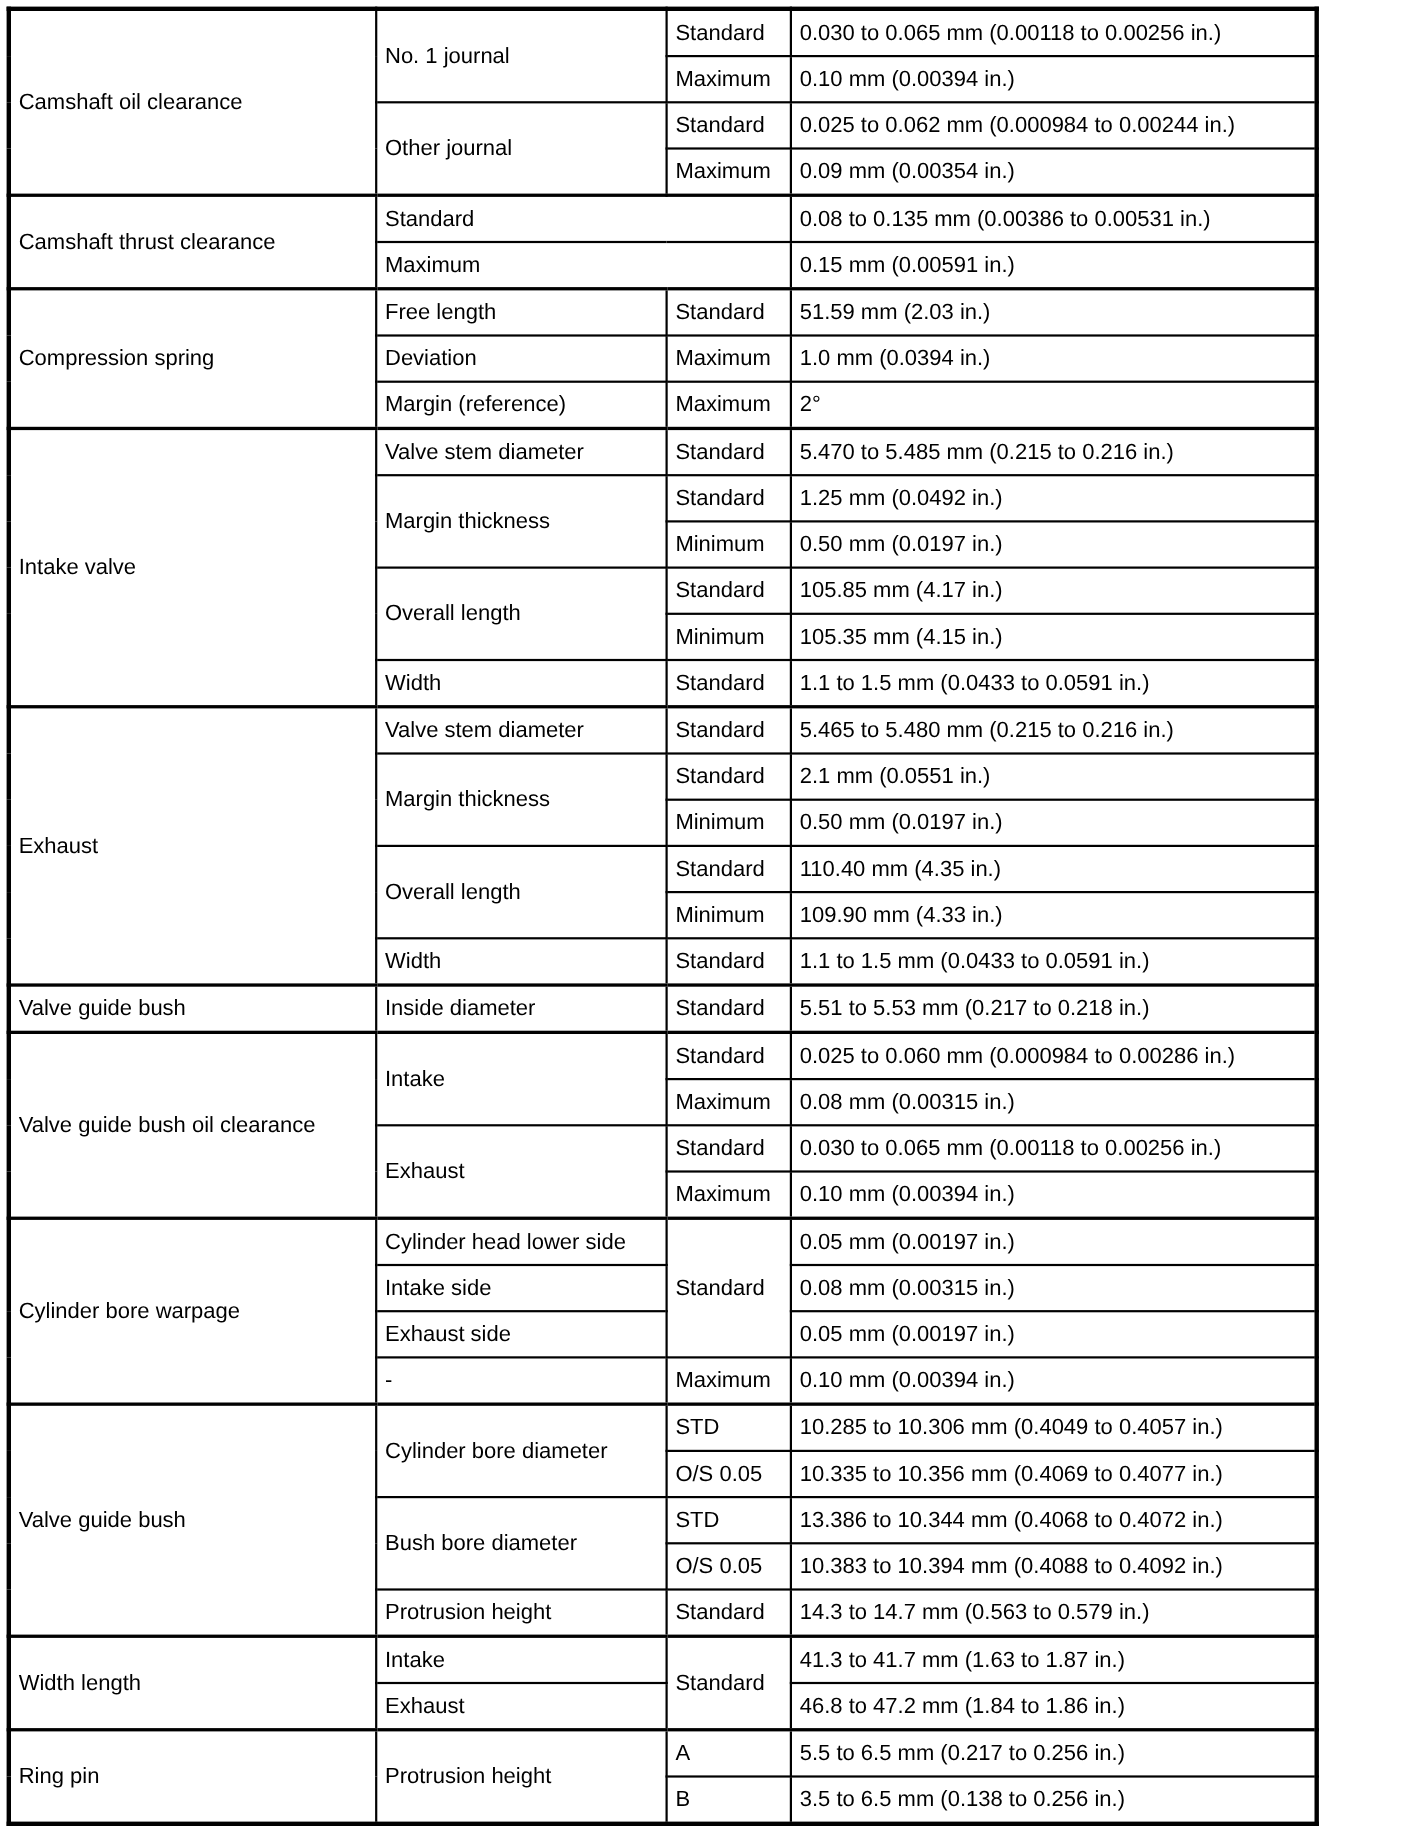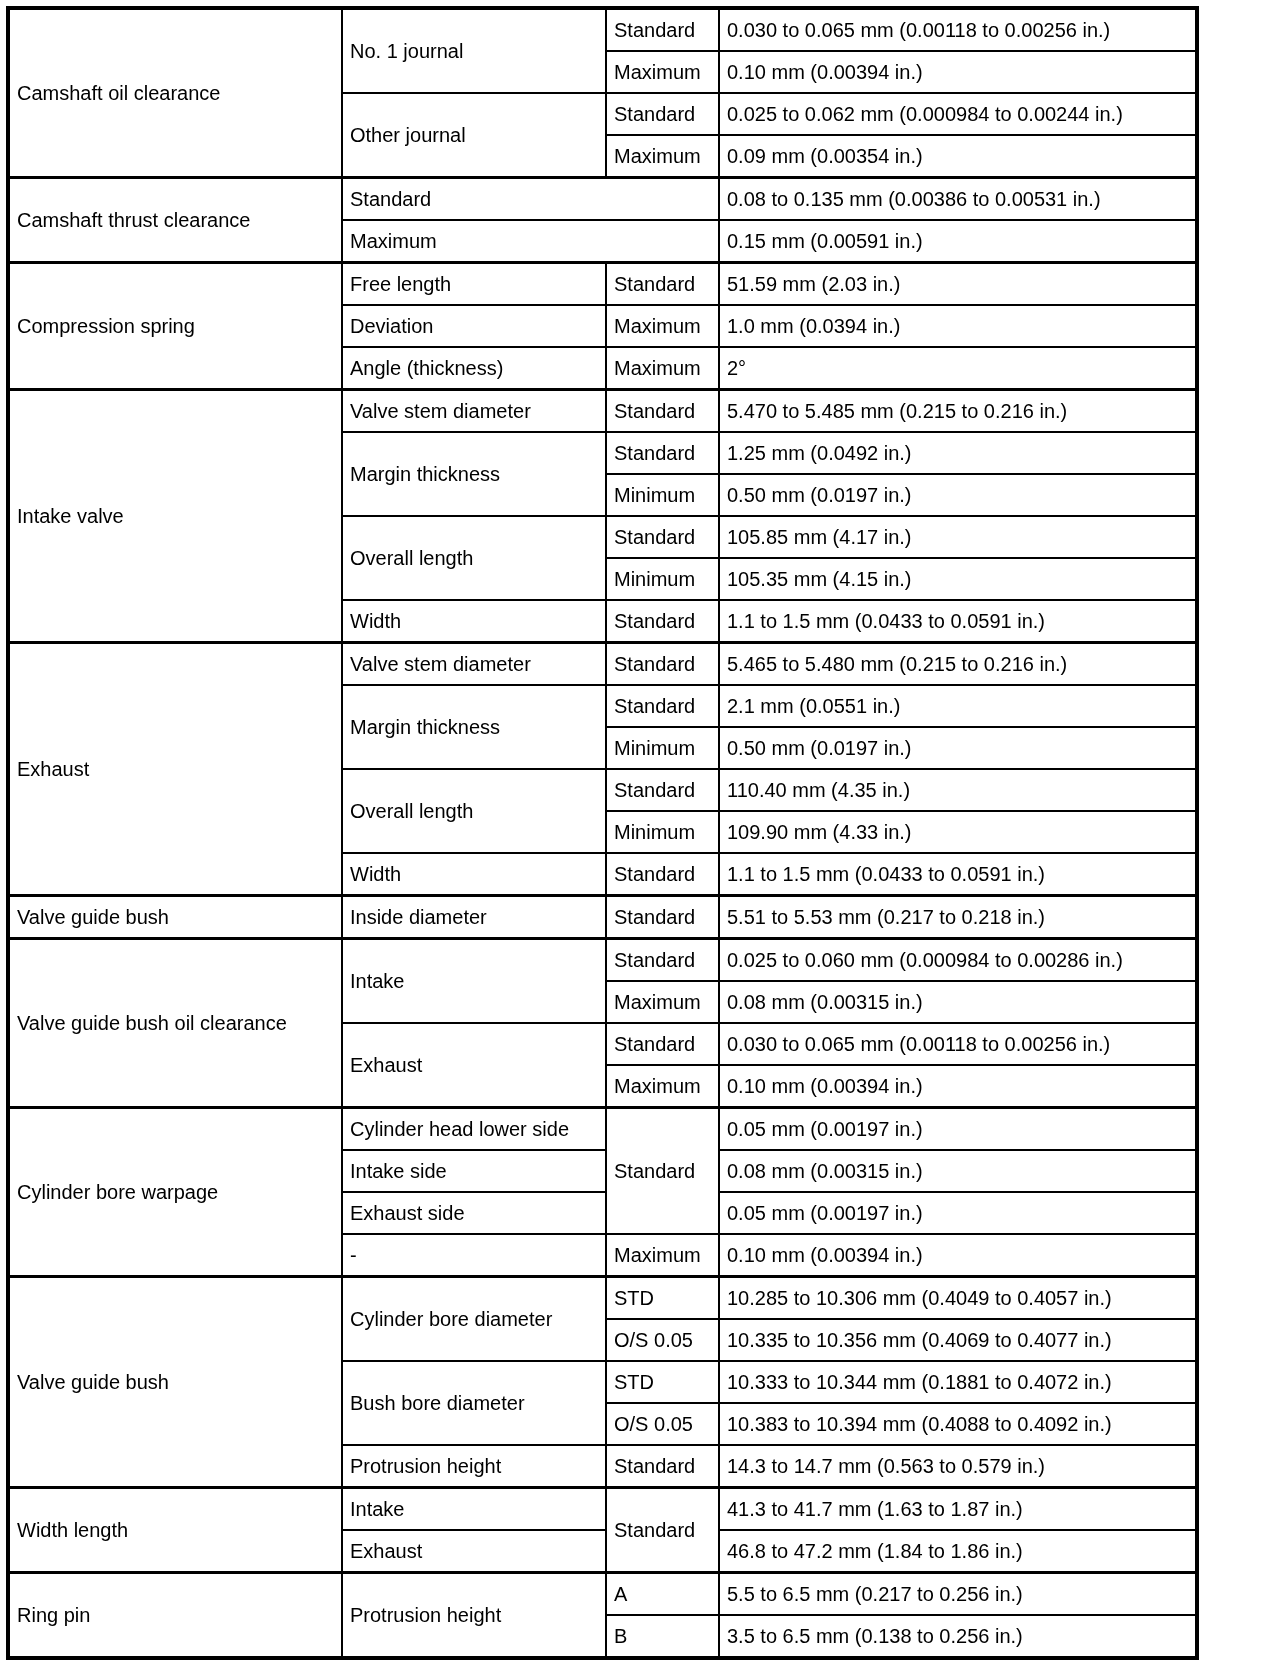--- a/index.html
+++ b/index.html
@@ -88,21 +88,21 @@
           <td>Free length</td>
           <td>Standard</td>
           <td>51.59 mm (2.03 in.)</td>
         </tr>
         <tr>
           <td>Deviation</td>
           <td>Maximum</td>
           <td>1.0 mm (0.0394 in.)</td>
         </tr>
         <tr>
-          <td>Angle (thickness)</td>
+          <td>Margin (reference)</td>
           <td>Maximum</td>
           <td>2°</td>
         </tr>
         <tr class="sec">
           <td rowspan="6">Intake valve</td>
           <td>Valve stem diameter</td>
           <td>Standard</td>
           <td>5.470 to 5.485 mm (0.215 to 0.216 in.)</td>
         </tr>
         <tr>
@@ -207,21 +207,21 @@
           <td>STD</td>
           <td>10.285 to 10.306 mm (0.4049 to 0.4057 in.)</td>
         </tr>
         <tr>
           <td>O/S 0.05</td>
           <td>10.335 to 10.356 mm (0.4069 to 0.4077 in.)</td>
         </tr>
         <tr>
           <td rowspan="2">Bush bore diameter</td>
           <td>STD</td>
-          <td>10.333 to 10.344 mm (0.1881 to 0.4072 in.)</td>
+          <td>13.386 to 10.344 mm (0.4068 to 0.4072 in.)</td>
         </tr>
         <tr>
           <td>O/S 0.05</td>
           <td>10.383 to 10.394 mm (0.4088 to 0.4092 in.)</td>
         </tr>
         <tr>
           <td>Protrusion height</td>
           <td>Standard</td>
           <td>14.3 to 14.7 mm (0.563 to 0.579 in.)</td>
         </tr>

